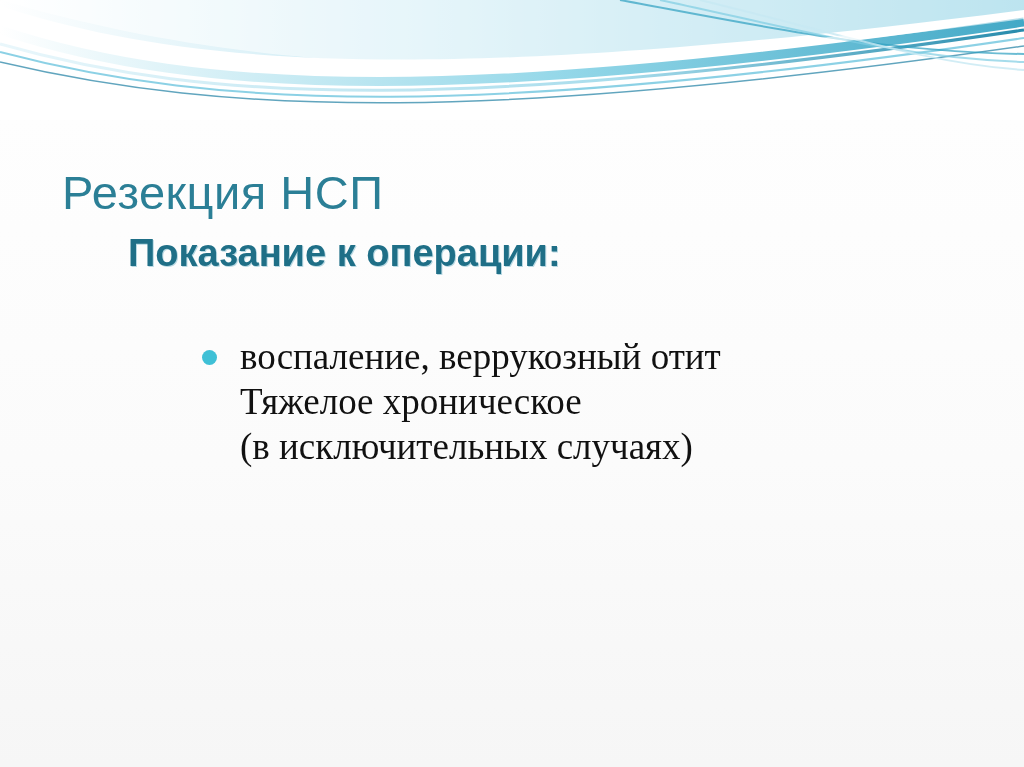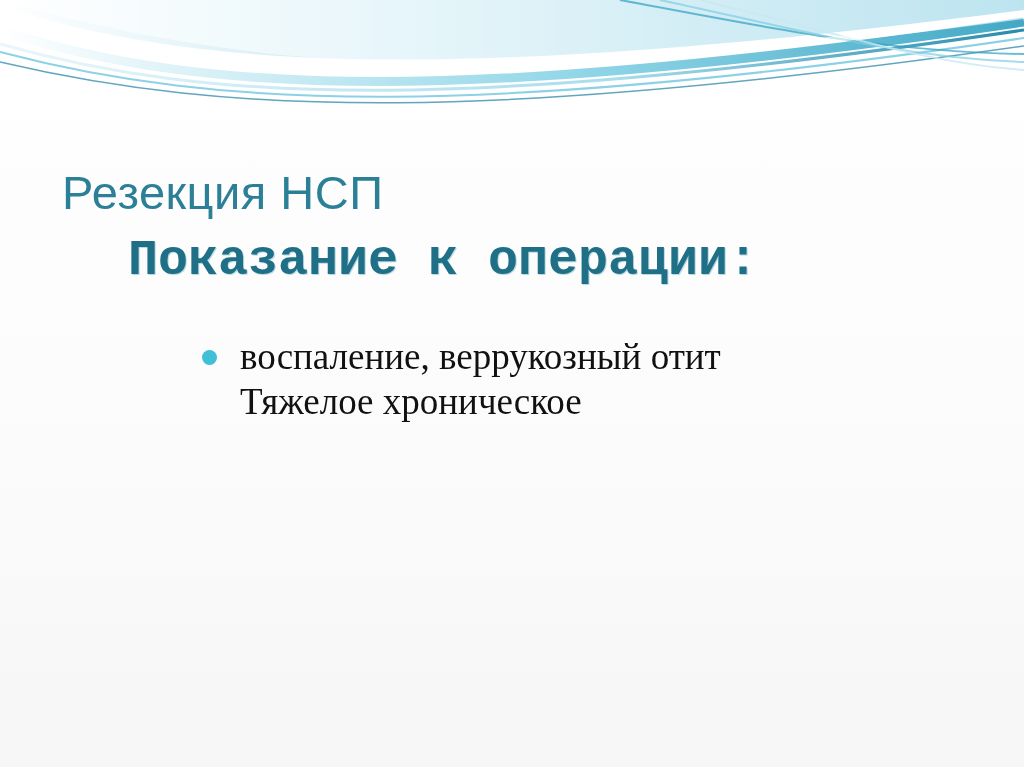--- a/index.html
+++ b/index.html
@@ -45,23 +45,23 @@
     letter-spacing: 0.5px;
     font-weight: 400;
     margin-top: 39px;
   }
 
   .subtitle {
     position: absolute;
     left: 128px;
     top: 232px;
     width: 820px;
-    font-family: Liberation Mono, monospace;
+    font-family: Liberation Sans, sans-serif;
     font-weight: bold;
-    font-size: 50px;
+    font-size: 38px;
     color: #1f6f87;
     text-shadow: 1px 1px 0 #b9d9e3;
   }
 
   .bullets {
     position: absolute;
     left: 196px;
     top: 334px;
     width: 790px;
     list-style: none;
@@ -133,16 +133,17 @@
 
   <div class="title">Резекция НСП</div>
 
   <div class="subtitle">Показание к операции:</div>
 
   <ul class="bullets">
     <li class="bullet">
       <span class="dot"></span>
       <span class="line">воспаление, веррукозный отит</span>
       <span class="line">Тяжелое хроническое</span>
+      <span class="line">(в исключительных случаях)</span>
     </li>
   </ul>
 
 </div>
 
 </body></html>

